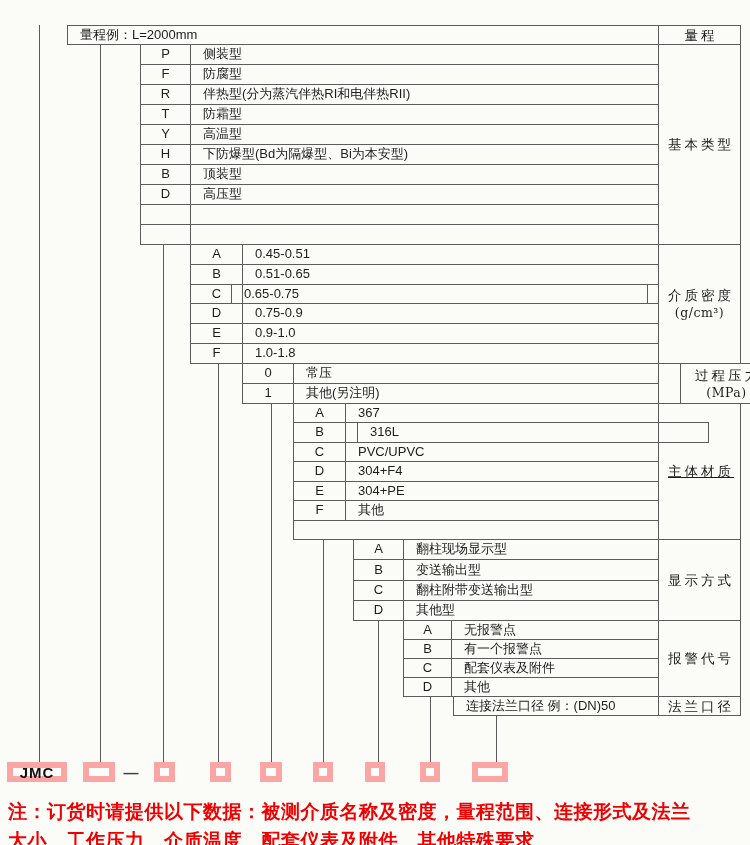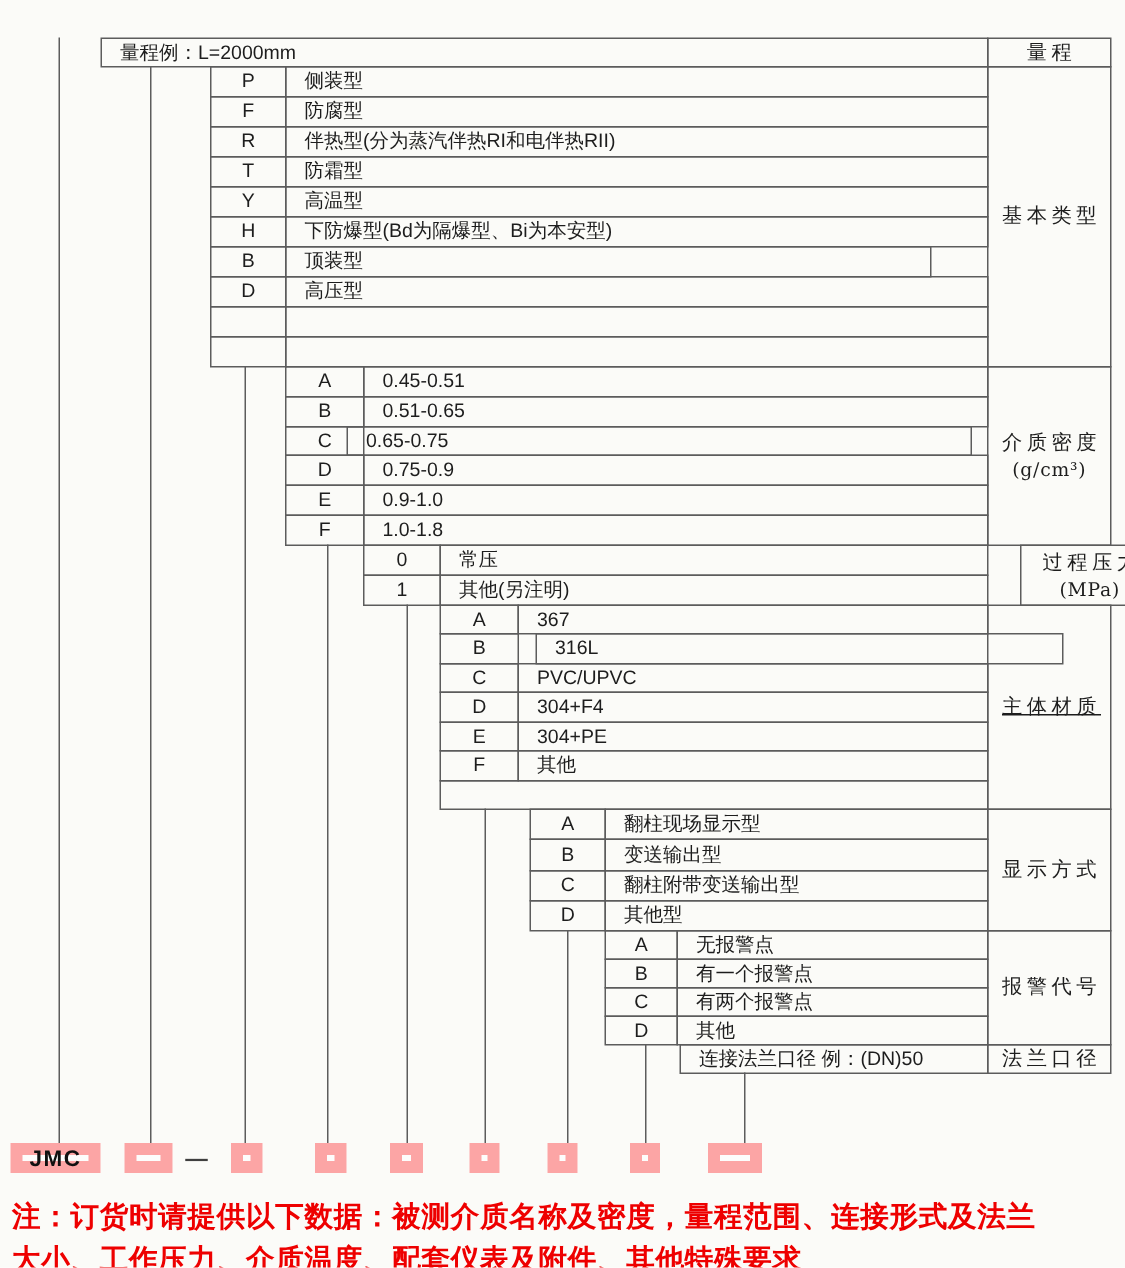--- a/index.html
+++ b/index.html
@@ -33,21 +33,21 @@
     justify-content:center;
     text-align:center;
     font-size:13.5px;
   }
   .label-cell .lbl{letter-spacing:3px;text-indent:3px;}
   .label-cell .unit{letter-spacing:0.5px;margin-top:3px;font-size:12.5px;}
   .vline{position:absolute;width:1px;background:#5c5c5c;}
   .obox{
     position:absolute;
     box-sizing:border-box;
-    border:8px solid #fca5a5;
+    border:6px solid #fca5a5;
     background:#fdfdfc;
     display:flex;align-items:center;justify-content:center;
   }
   #jmc-box{font-weight:bold;font-size:15px;color:#111;letter-spacing:1px;}
   #dash{
     position:absolute;display:flex;align-items:center;justify-content:center;
     font-weight:bold;font-size:15px;color:#3f3f3f;
   }
   #note{
     position:absolute;left:8px;top:797px;width:740px;
@@ -75,21 +75,21 @@
       <div class="cell desc" style="left: 190px; top: 64px; width: 469px; height: 21px;">防腐型</div>
       <div class="cell code" style="left: 140px; top: 84px; width: 51px; height: 21px;">R</div>
       <div class="cell desc" style="left: 190px; top: 84px; width: 469px; height: 21px;">伴热型(分为蒸汽伴热RI和电伴热RII)</div>
       <div class="cell code" style="left: 140px; top: 104px; width: 51px; height: 21px;">T</div>
       <div class="cell desc" style="left: 190px; top: 104px; width: 469px; height: 21px;">防霜型</div>
       <div class="cell code" style="left: 140px; top: 124px; width: 51px; height: 21px;">Y</div>
       <div class="cell desc" style="left: 190px; top: 124px; width: 469px; height: 21px;">高温型</div>
       <div class="cell code" style="left: 140px; top: 144px; width: 51px; height: 21px;">H</div>
       <div class="cell desc" style="left: 190px; top: 144px; width: 469px; height: 21px;">下防爆型(Bd为隔爆型、Bi为本安型)</div>
       <div class="cell code" style="left: 140px; top: 164px; width: 51px; height: 21px;">B</div>
-      <div class="cell desc" style="left: 190px; top: 164px; width: 431px; height: 21px;">顶装型</div>
+      <div class="cell desc" style="left: 190px; top: 164px; width: 469px; height: 21px;">顶装型</div>
       <div class="cell code" style="left: 140px; top: 184px; width: 51px; height: 21px;">D</div>
       <div class="cell desc" style="left: 190px; top: 184px; width: 469px; height: 21px;">高压型</div>
       <div class="cell code" style="left: 140px; top: 204px; width: 51px; height: 21px;"></div>
       <div class="cell desc" style="left: 190px; top: 204px; width: 469px; height: 21px;"></div>
       <div class="cell code" style="left: 140px; top: 224px; width: 51px; height: 21px;"></div>
       <div class="cell desc" style="left: 190px; top: 224px; width: 469px; height: 21px;"></div>
       <div class="cell label-cell" style="left: 658px; top: 44px; width: 83px; height: 201px;">
         <span class="lbl">基本类型</span>
       </div>
       <div class="cell code" style="left: 190px; top: 244px; width: 53px; height: 21px;">A</div>
@@ -141,21 +141,21 @@
       <div class="cell code" style="left: 353px; top: 600px; width: 51px; height: 21px;">D</div>
       <div class="cell desc" style="left: 403px; top: 600px; width: 256px; height: 21px;">其他型</div>
       <div class="cell label-cell" style="left: 658px; top: 539px; width: 83px; height: 82px;">
         <span class="lbl">显示方式</span>
       </div>
       <div class="cell code" style="left: 403px; top: 620px; width: 49px; height: 20px;">A</div>
       <div class="cell desc" style="left: 451px; top: 620px; width: 208px; height: 20px;">无报警点</div>
       <div class="cell code" style="left: 403px; top: 639px; width: 49px; height: 20px;">B</div>
       <div class="cell desc" style="left: 451px; top: 639px; width: 208px; height: 20px;">有一个报警点</div>
       <div class="cell code" style="left: 403px; top: 658px; width: 49px; height: 20px;">C</div>
-      <div class="cell desc" style="left: 451px; top: 658px; width: 208px; height: 20px;">有两个报警点</div>
+      <div class="cell desc" style="left: 451px; top: 658px; width: 208px; height: 20px;">配套仪表及附件</div>
       <div class="cell code" style="left: 403px; top: 677px; width: 49px; height: 20px;">D</div>
       <div class="cell desc" style="left: 451px; top: 677px; width: 208px; height: 20px;">其他</div>
       <div class="cell label-cell" style="left: 658px; top: 620px; width: 83px; height: 77px;">
         <span class="lbl">报警代号</span>
       </div>
       <div class="vline" style="left: 39px; top: 25px; height: 738px;"></div>
       <div class="vline" style="left: 100px; top: 44px; height: 719px;"></div>
       <div class="vline" style="left: 163px; top: 244px; height: 519px;"></div>
       <div class="vline" style="left: 218px; top: 363px; height: 400px;"></div>
       <div class="vline" style="left: 271px; top: 403px; height: 360px;"></div>

